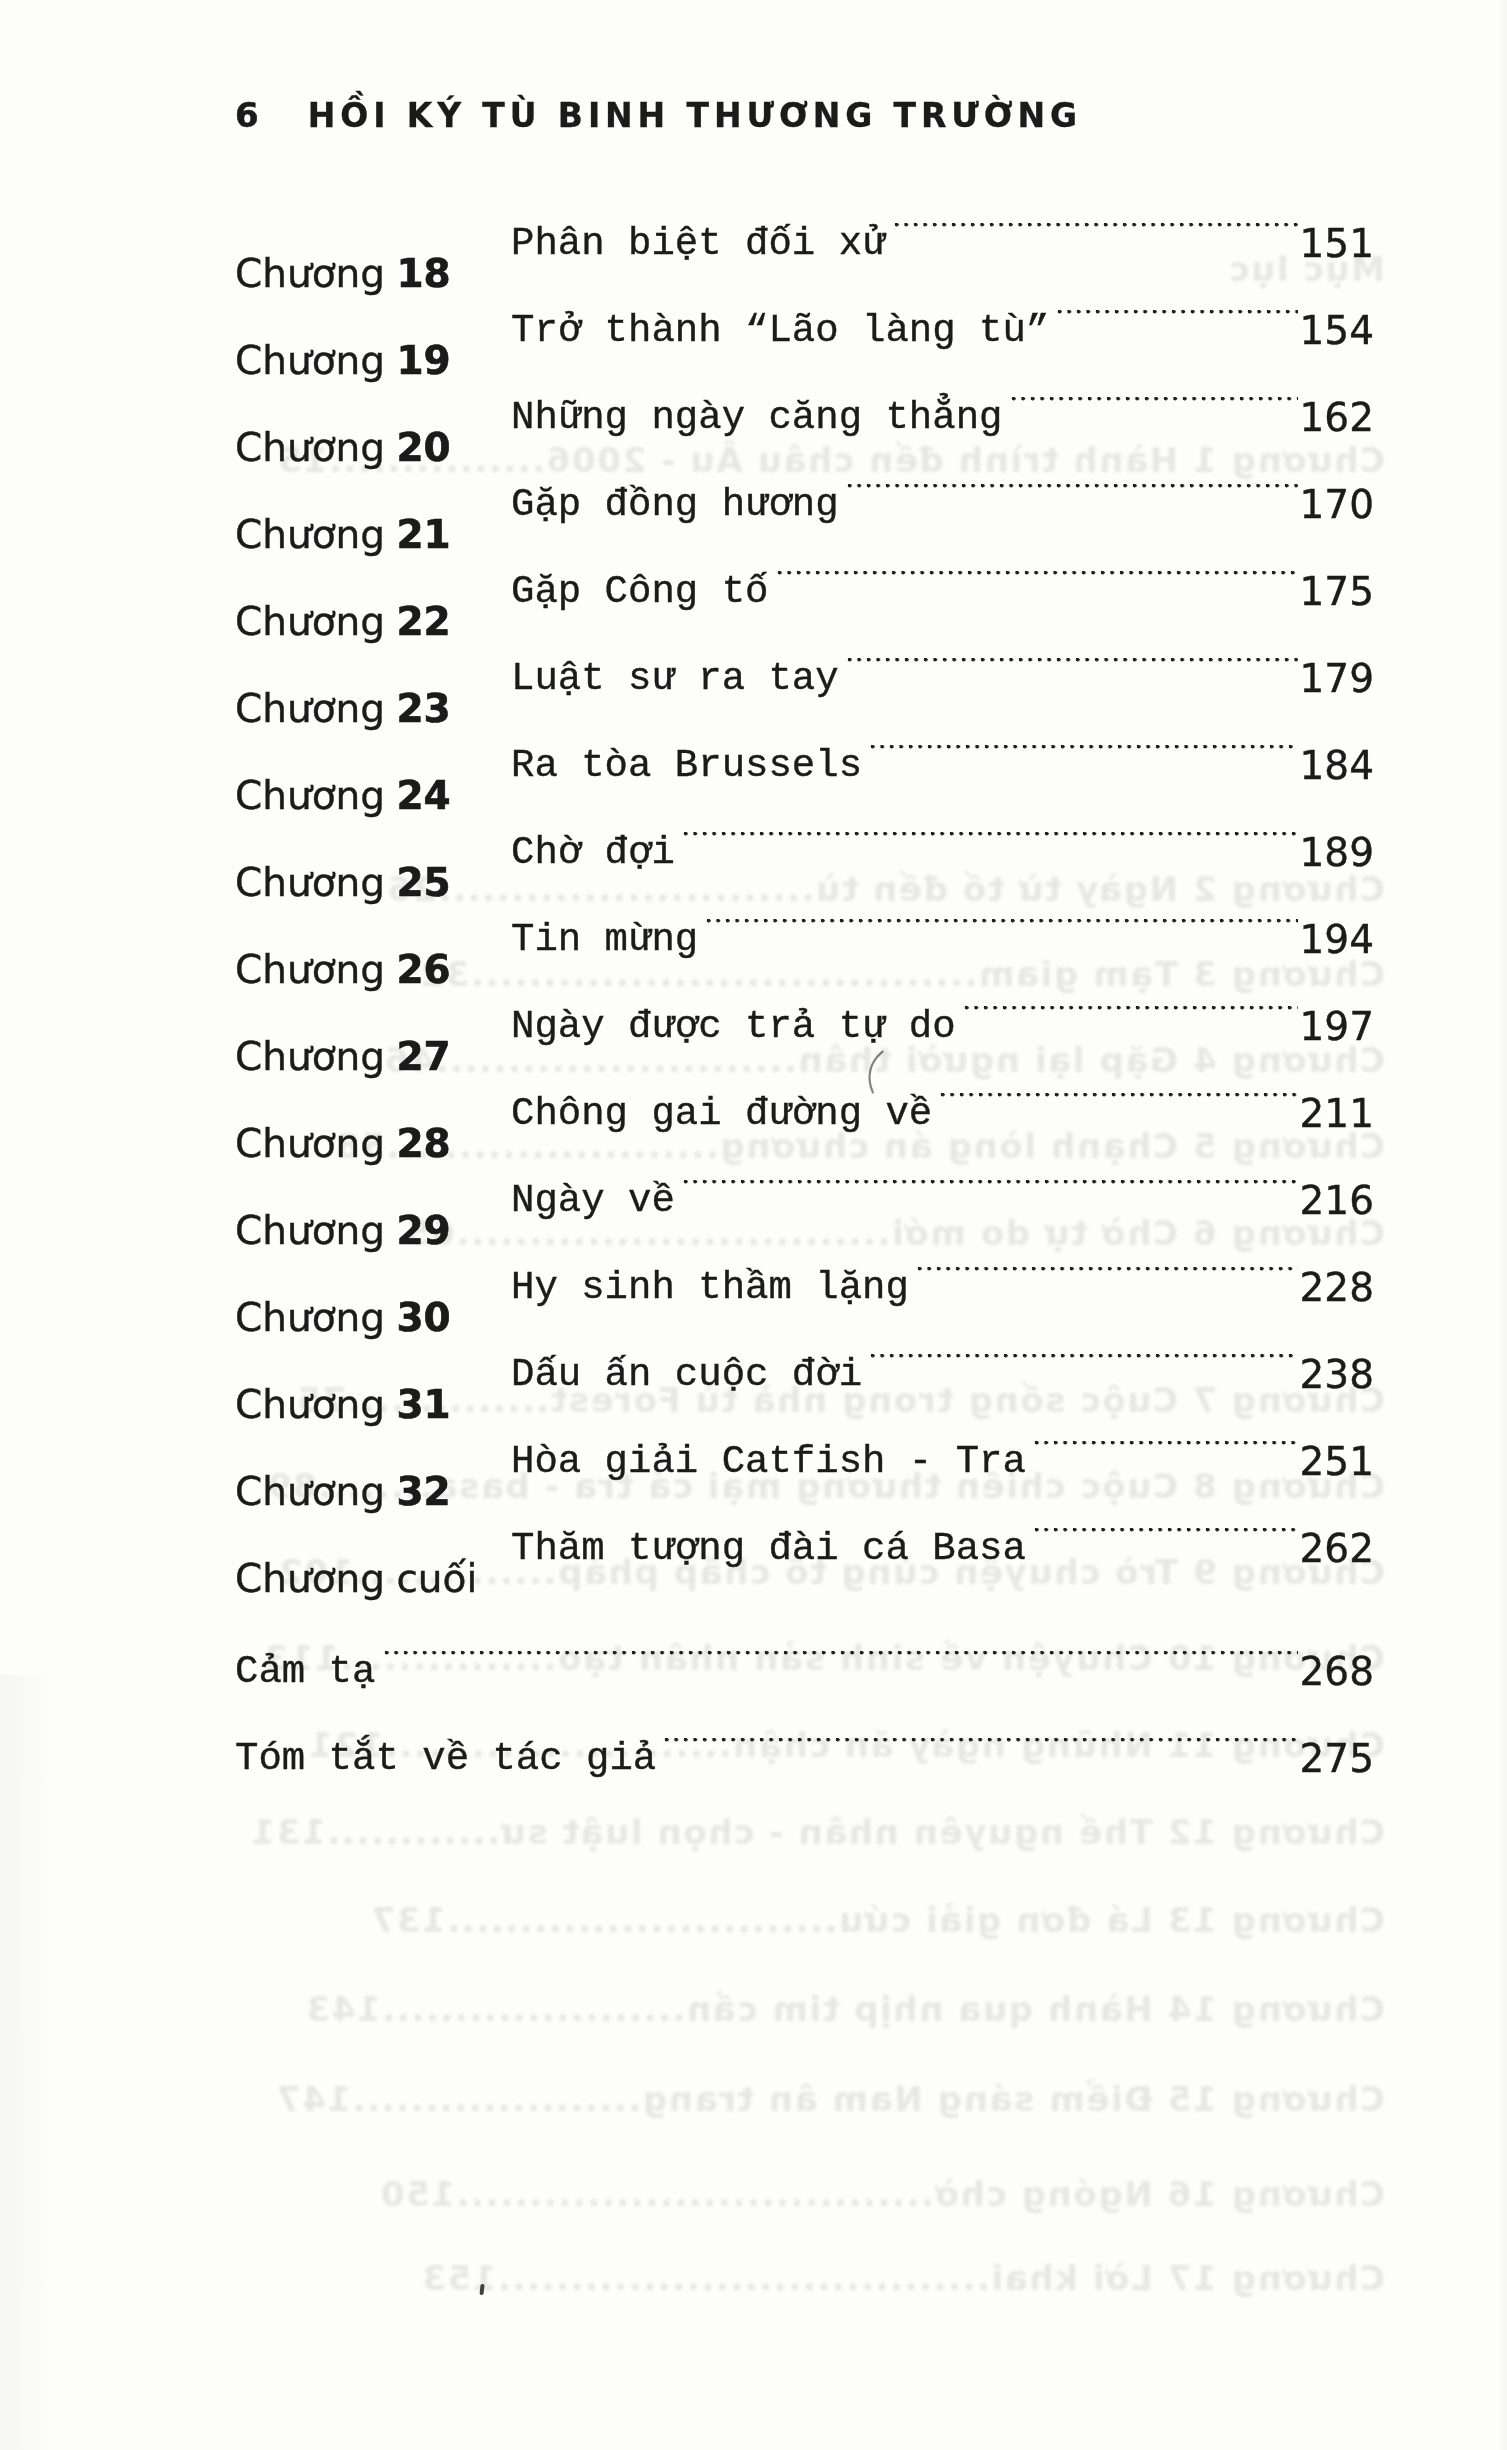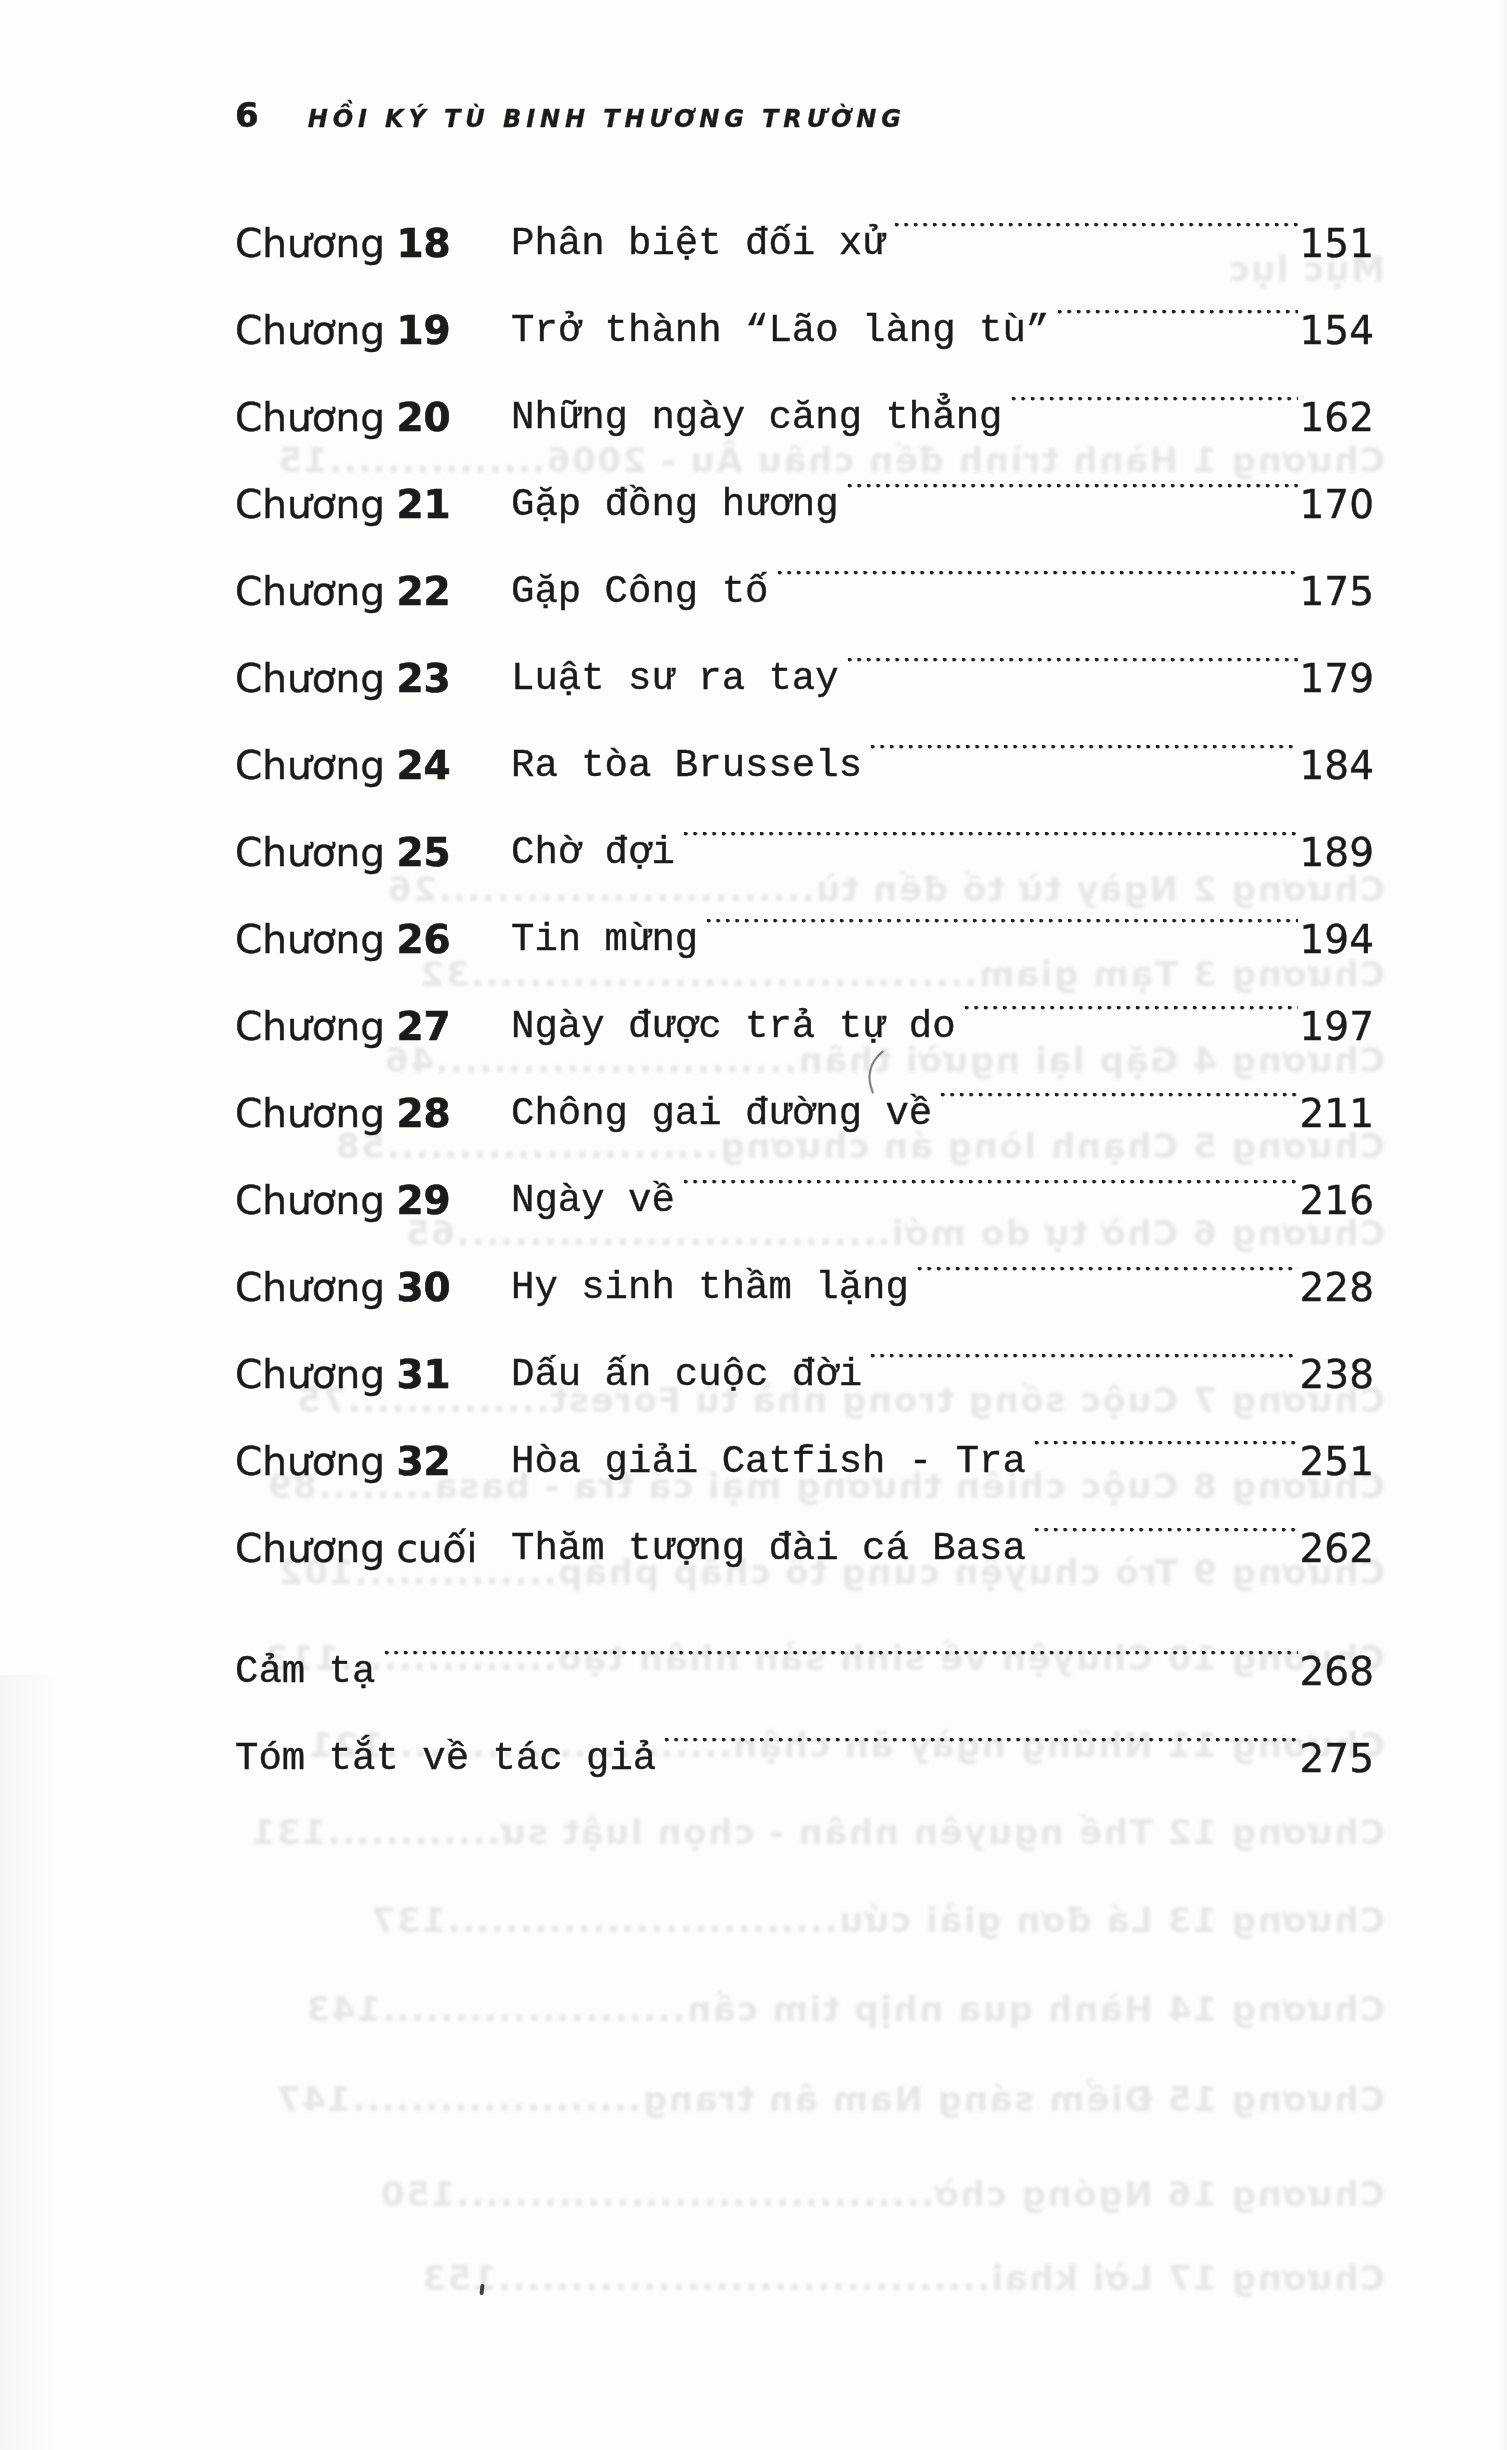--- a/index.html
+++ b/index.html
@@ -3,29 +3,29 @@
 <meta charset="utf-8">
 <style>
   html,body{margin:0;padding:0;background:#ffffff;}
   .page{
     position:relative;width:1507px;height:2450px;background:#fdfdfc;
     font-family:"DejaVu Sans",sans-serif;color:#1b1b1b;overflow:hidden;
   }
   
   .hdr{position:absolute;top:95px;left:235px;display:flex;align-items:baseline;gap:49px;}
   .hdr .pagenum{font-size:34px;font-weight:700;-webkit-text-stroke:0.5px #161616;}
-  .hdr .booktitle{font-size:24px;font-weight:700;letter-spacing:4.9px;-webkit-text-stroke:0.3px #161616;white-space:nowrap;font-style:italic;}
+  .hdr .booktitle{font-size:33px;font-weight:700;letter-spacing:4.9px;-webkit-text-stroke:0.3px #161616;white-space:nowrap;}
   
   .chapters{position:absolute;top:201px;left:235px;width:1139px;}
   .backmatter{position:absolute;top:1629px;left:235px;width:1139px;}
   .trow{height:87px;box-sizing:border-box;padding-top:19.6px;}
   .tline{display:flex;align-items:flex-start;line-height:46px;font-size:39px;white-space:nowrap;}
   .clabel{width:276px;flex:none;display:flex;align-items:baseline;}
   .cword{-webkit-text-stroke:0.4px #1b1b1b;}
-  .cnum{font-weight:700;margin-left:11.4px;-webkit-text-stroke:0.6px #111;}
+  .cnum{font-weight:700;margin-left:11.4px;margin-top:30px;-webkit-text-stroke:0.6px #111;}
   .cnum.regular{font-weight:400;-webkit-text-stroke:0.4px #1b1b1b;}
   .ctitle{-webkit-text-stroke:0.4px #1b1b1b;flex:none;font-family:Liberation Mono, monospace;}
   .dots{
     flex:1;min-width:23px;height:7.3px;margin-left:8.2px;margin-right:1.6px;
     background-image:radial-gradient(circle at 2.6px 3.8px,#202020 1.7px,rgba(0,0,0,0) 2.2px);
     background-size:9.5px 7.3px;background-repeat:repeat-x;background-position:left bottom;
     align-self:baseline;
   }
   .cpage{flex:none;-webkit-text-stroke:0.4px #1b1b1b;}
   

